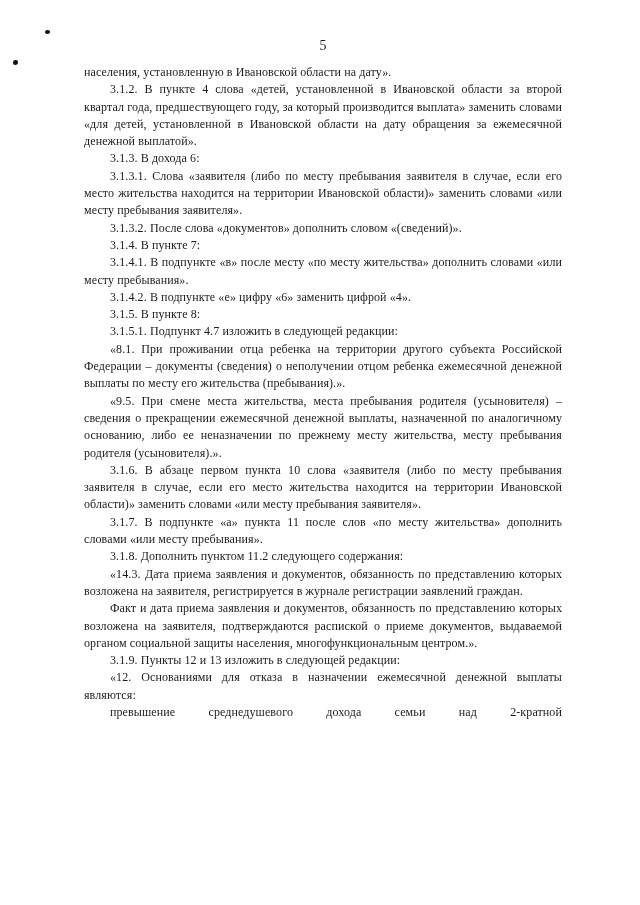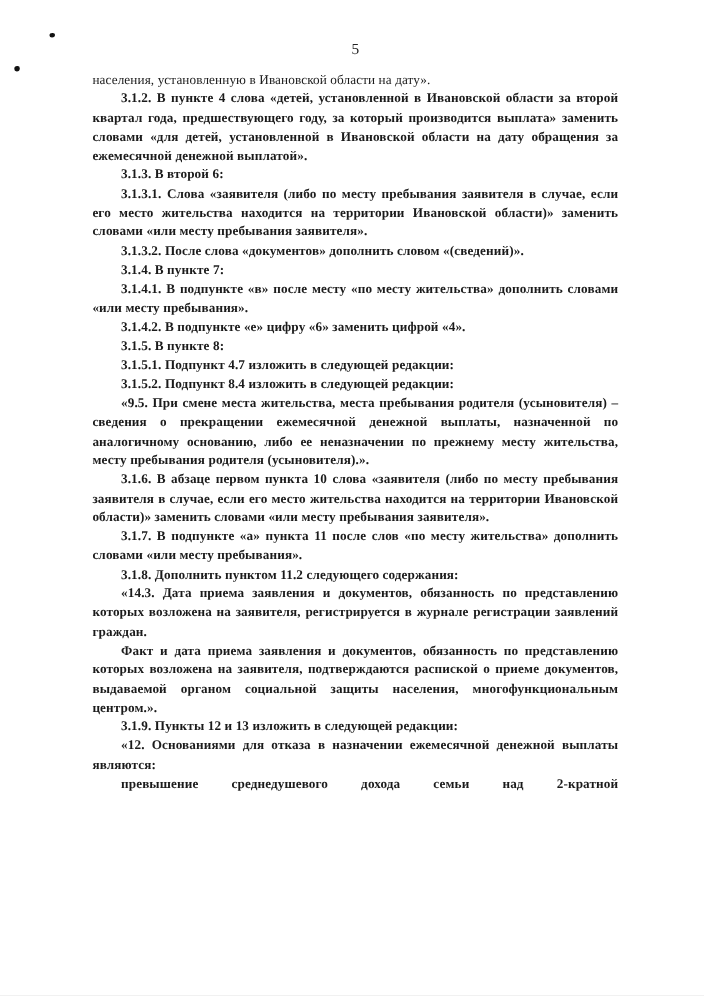--- a/index.html
+++ b/index.html
@@ -34,21 +34,20 @@
     line-height: 17.3px;
     text-align: justify;
     letter-spacing: 0.1px;
   }
   .doc-body p {
     margin: 0;
     padding: 0;
   }
   .doc-body p.indent {
     text-indent: 26px;
-    font-weight: bold;
   }
   .doc-body p.jlast {
     text-align-last: justify;
   }
   .speck {
     position: absolute;
     background: #121212;
     border-radius: 50% 40% 55% 45%;
   }
 </style>
@@ -57,29 +56,29 @@
 
 <div class="page">
   <div id="specks">
       <span class="speck" style="left: 45px; top: 30px; width: 5px; height: 4px;"></span>
       <span class="speck" style="left: 13px; top: 60px; width: 5px; height: 5px;"></span>
     </div>
   <div class="page-number">5</div>
   <div class="doc-body" id="doc-body">
       <p>населения, установленную в Ивановской области на дату».</p>
       <p class="indent">3.1.2. В пункте 4 слова «детей, установленной в Ивановской области за второй квартал года, предшествующего году, за который производится выплата» заменить словами «для детей, установленной в Ивановской области на дату обращения за ежемесячной денежной выплатой».</p>
-      <p class="indent">3.1.3. В второй 6:</p>
+      <p class="indent">3.1.3. В дохода 6:</p>
       <p class="indent">3.1.3.1. Слова «заявителя (либо по месту пребывания заявителя в случае, если его место жительства находится на территории Ивановской области)» заменить словами «или месту пребывания заявителя».</p>
       <p class="indent">3.1.3.2. После слова «документов» дополнить словом «(сведений)».</p>
       <p class="indent">3.1.4. В пункте 7:</p>
       <p class="indent">3.1.4.1. В подпункте «в» после месту «по месту жительства» дополнить словами «или месту пребывания».</p>
       <p class="indent">3.1.4.2. В подпункте «е» цифру «6» заменить цифрой «4».</p>
       <p class="indent">3.1.5. В пункте 8:</p>
       <p class="indent">3.1.5.1. Подпункт 4.7 изложить в следующей редакции:</p>
-      <p class="indent">3.1.5.2. Подпункт 8.4 изложить в следующей редакции:</p>
+      <p class="indent">«8.1. При проживании отца ребенка на территории другого субъекта Российской Федерации – документы (сведения) о неполучении отцом ребенка ежемесячной денежной выплаты по месту его жительства (пребывания).».</p>
       <p class="indent">«9.5. При смене места жительства, места пребывания родителя (усыновителя) – сведения о прекращении ежемесячной денежной выплаты, назначенной по аналогичному основанию, либо ее неназначении по прежнему месту жительства, месту пребывания родителя (усыновителя).».</p>
       <p class="indent">3.1.6. В абзаце первом пункта 10 слова «заявителя (либо по месту пребывания заявителя в случае, если его место жительства находится на территории Ивановской области)» заменить словами «или месту пребывания заявителя».</p>
       <p class="indent">3.1.7. В подпункте «а» пункта 11 после слов «по месту жительства» дополнить словами «или месту пребывания».</p>
       <p class="indent">3.1.8. Дополнить пунктом 11.2 следующего содержания:</p>
       <p class="indent">«14.3. Дата приема заявления и документов, обязанность по представлению которых возложена на заявителя, регистрируется в журнале регистрации заявлений граждан.</p>
       <p class="indent">Факт и дата приема заявления и документов, обязанность по представлению которых возложена на заявителя, подтверждаются распиской о приеме документов, выдаваемой органом социальной защиты населения, многофункциональным центром.».</p>
       <p class="indent">3.1.9. Пункты 12 и 13 изложить в следующей редакции:</p>
       <p class="indent">«12. Основаниями для отказа в назначении ежемесячной денежной выплаты являются:</p>
       <p class="indent jlast">превышение среднедушевого дохода семьи над 2-кратной</p>
     </div>

